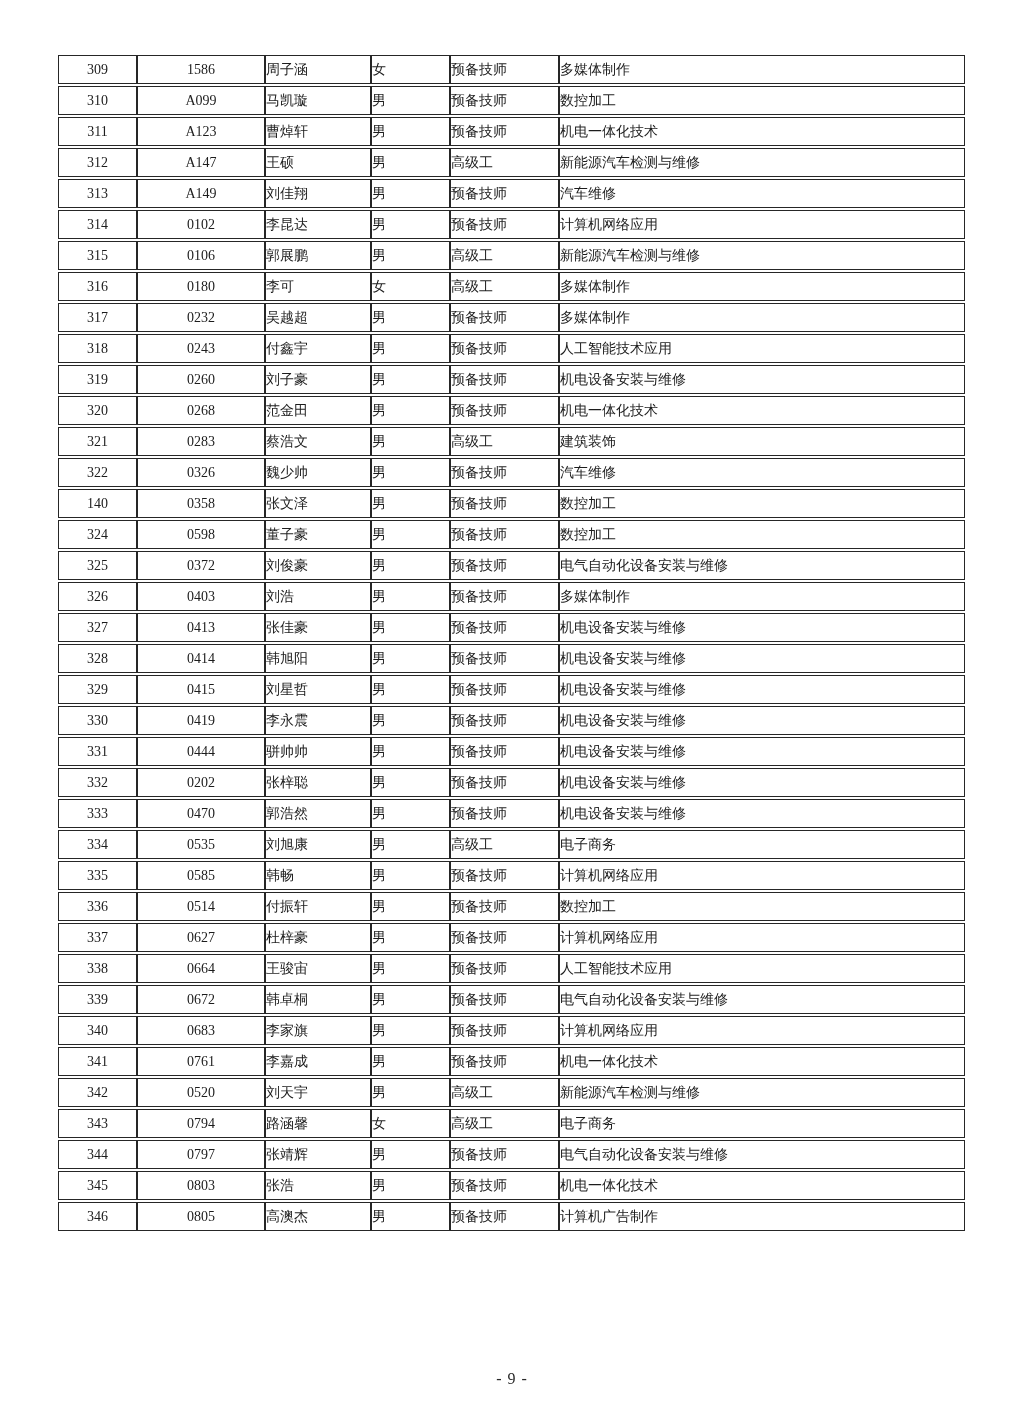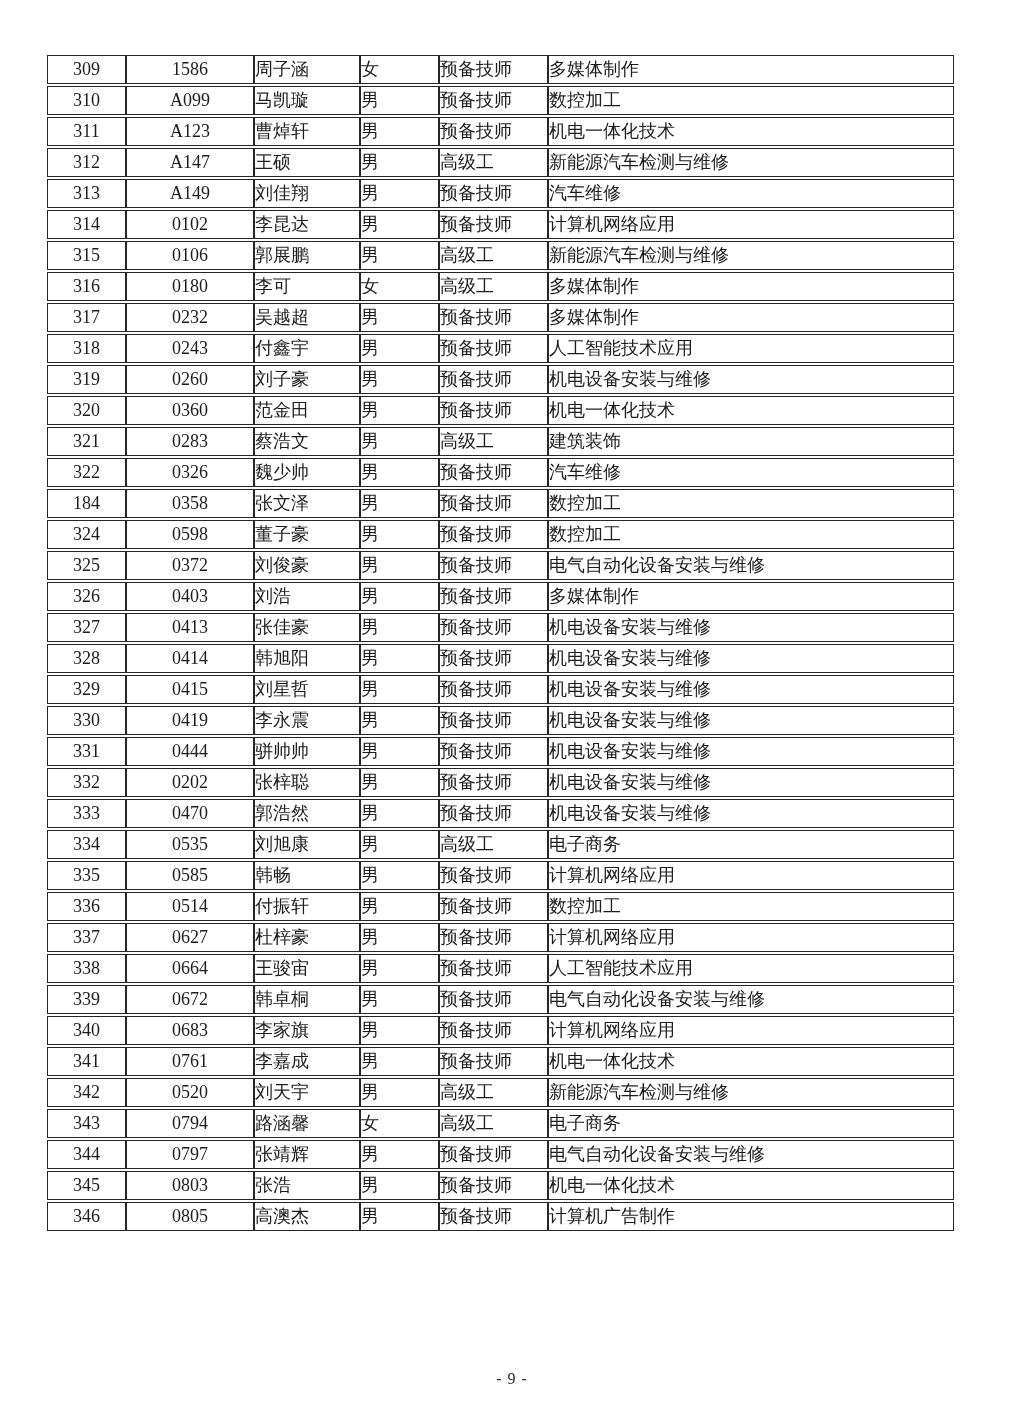--- a/index.html
+++ b/index.html
@@ -16,27 +16,27 @@
     overflow: hidden;
   }
   .sheet {
     position: relative;
     width: 1024px;
     height: 1417px;
     background: #ffffff;
   }
   table.roster {
     position: absolute;
-    left: 47px;
+    left: 58px;
     top: 53px;
     width: 907px;
     table-layout: fixed;
     border-collapse: separate;
     border-spacing: 0 2px;
-    font-size: 18px;
+    font-size: 14px;
     line-height: 27px;
   }
   table.roster td {
     border: 1px solid #262626;
     height: 27px;
     padding: 0;
     white-space: nowrap;
     overflow: hidden;
     font-family: "Liberation Serif", "DejaVu Serif", serif;
   }
@@ -151,21 +151,21 @@
         <tr>
           <td class="center">319</td>
           <td class="center">0260</td>
           <td class="left">刘子豪</td>
           <td class="left">男</td>
           <td class="left">预备技师</td>
           <td class="left">机电设备安装与维修</td>
         </tr>
         <tr>
           <td class="center">320</td>
-          <td class="center">0360</td>
+          <td class="center">0268</td>
           <td class="left">范金田</td>
           <td class="left">男</td>
           <td class="left">预备技师</td>
           <td class="left">机电一体化技术</td>
         </tr>
         <tr>
           <td class="center">321</td>
           <td class="center">0283</td>
           <td class="left">蔡浩文</td>
           <td class="left">男</td>
@@ -174,21 +174,21 @@
         </tr>
         <tr>
           <td class="center">322</td>
           <td class="center">0326</td>
           <td class="left">魏少帅</td>
           <td class="left">男</td>
           <td class="left">预备技师</td>
           <td class="left">汽车维修</td>
         </tr>
         <tr>
-          <td class="center">184</td>
+          <td class="center">140</td>
           <td class="center">0358</td>
           <td class="left">张文泽</td>
           <td class="left">男</td>
           <td class="left">预备技师</td>
           <td class="left">数控加工</td>
         </tr>
         <tr>
           <td class="center">324</td>
           <td class="center">0598</td>
           <td class="left">董子豪</td>

